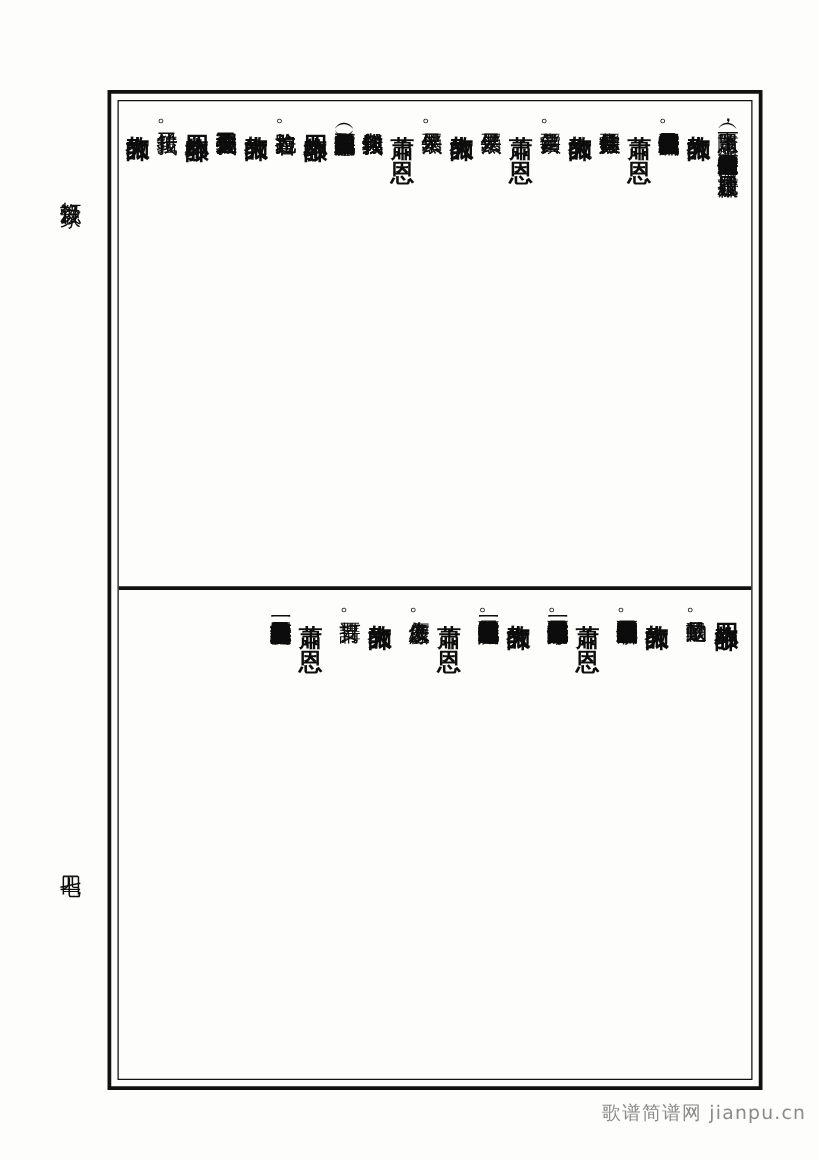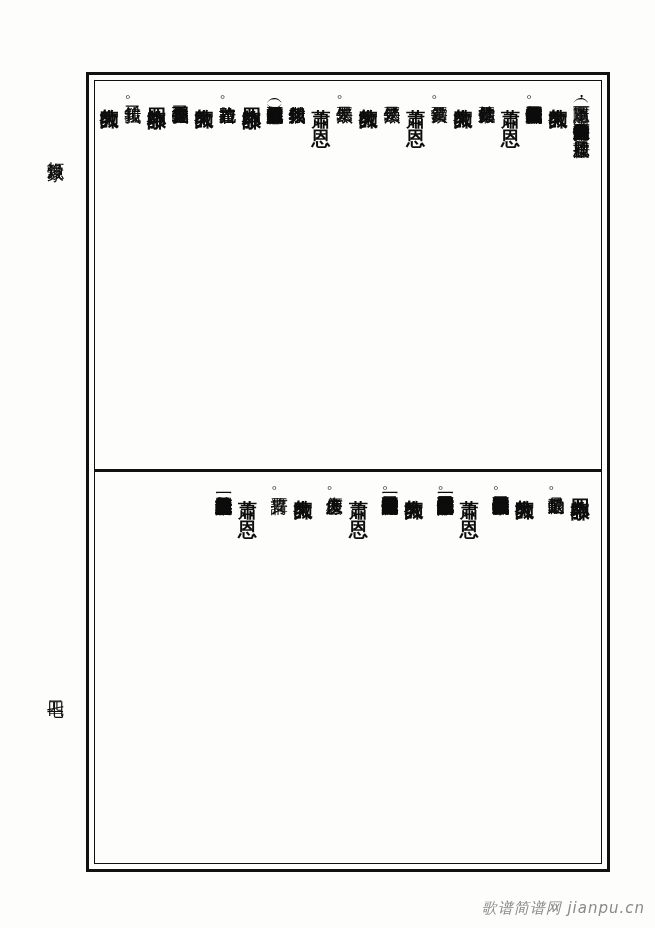--- a/index.html
+++ b/index.html
@@ -120,26 +120,25 @@
     max-height: 100%;
     padding-top: 2px;
   }
 
   .col-gap { width: 8px; }
 
   
   .watermark {
     position: absolute;
     right: 10px;
-    bottom: 10px;
+    bottom: 28px;
     font-size: 15px;
     color: #8a8a8a;
     letter-spacing: 1px;
     font-family: "DejaVu Sans", "Liberation Sans", sans-serif;
-    font-style: italic;
   }
 </style>
 </head>
 <body>
 
 <div class="page">
 
   <div class="run-title">打漁殺家</div>
   <div class="page-num">二四七</div>
 

